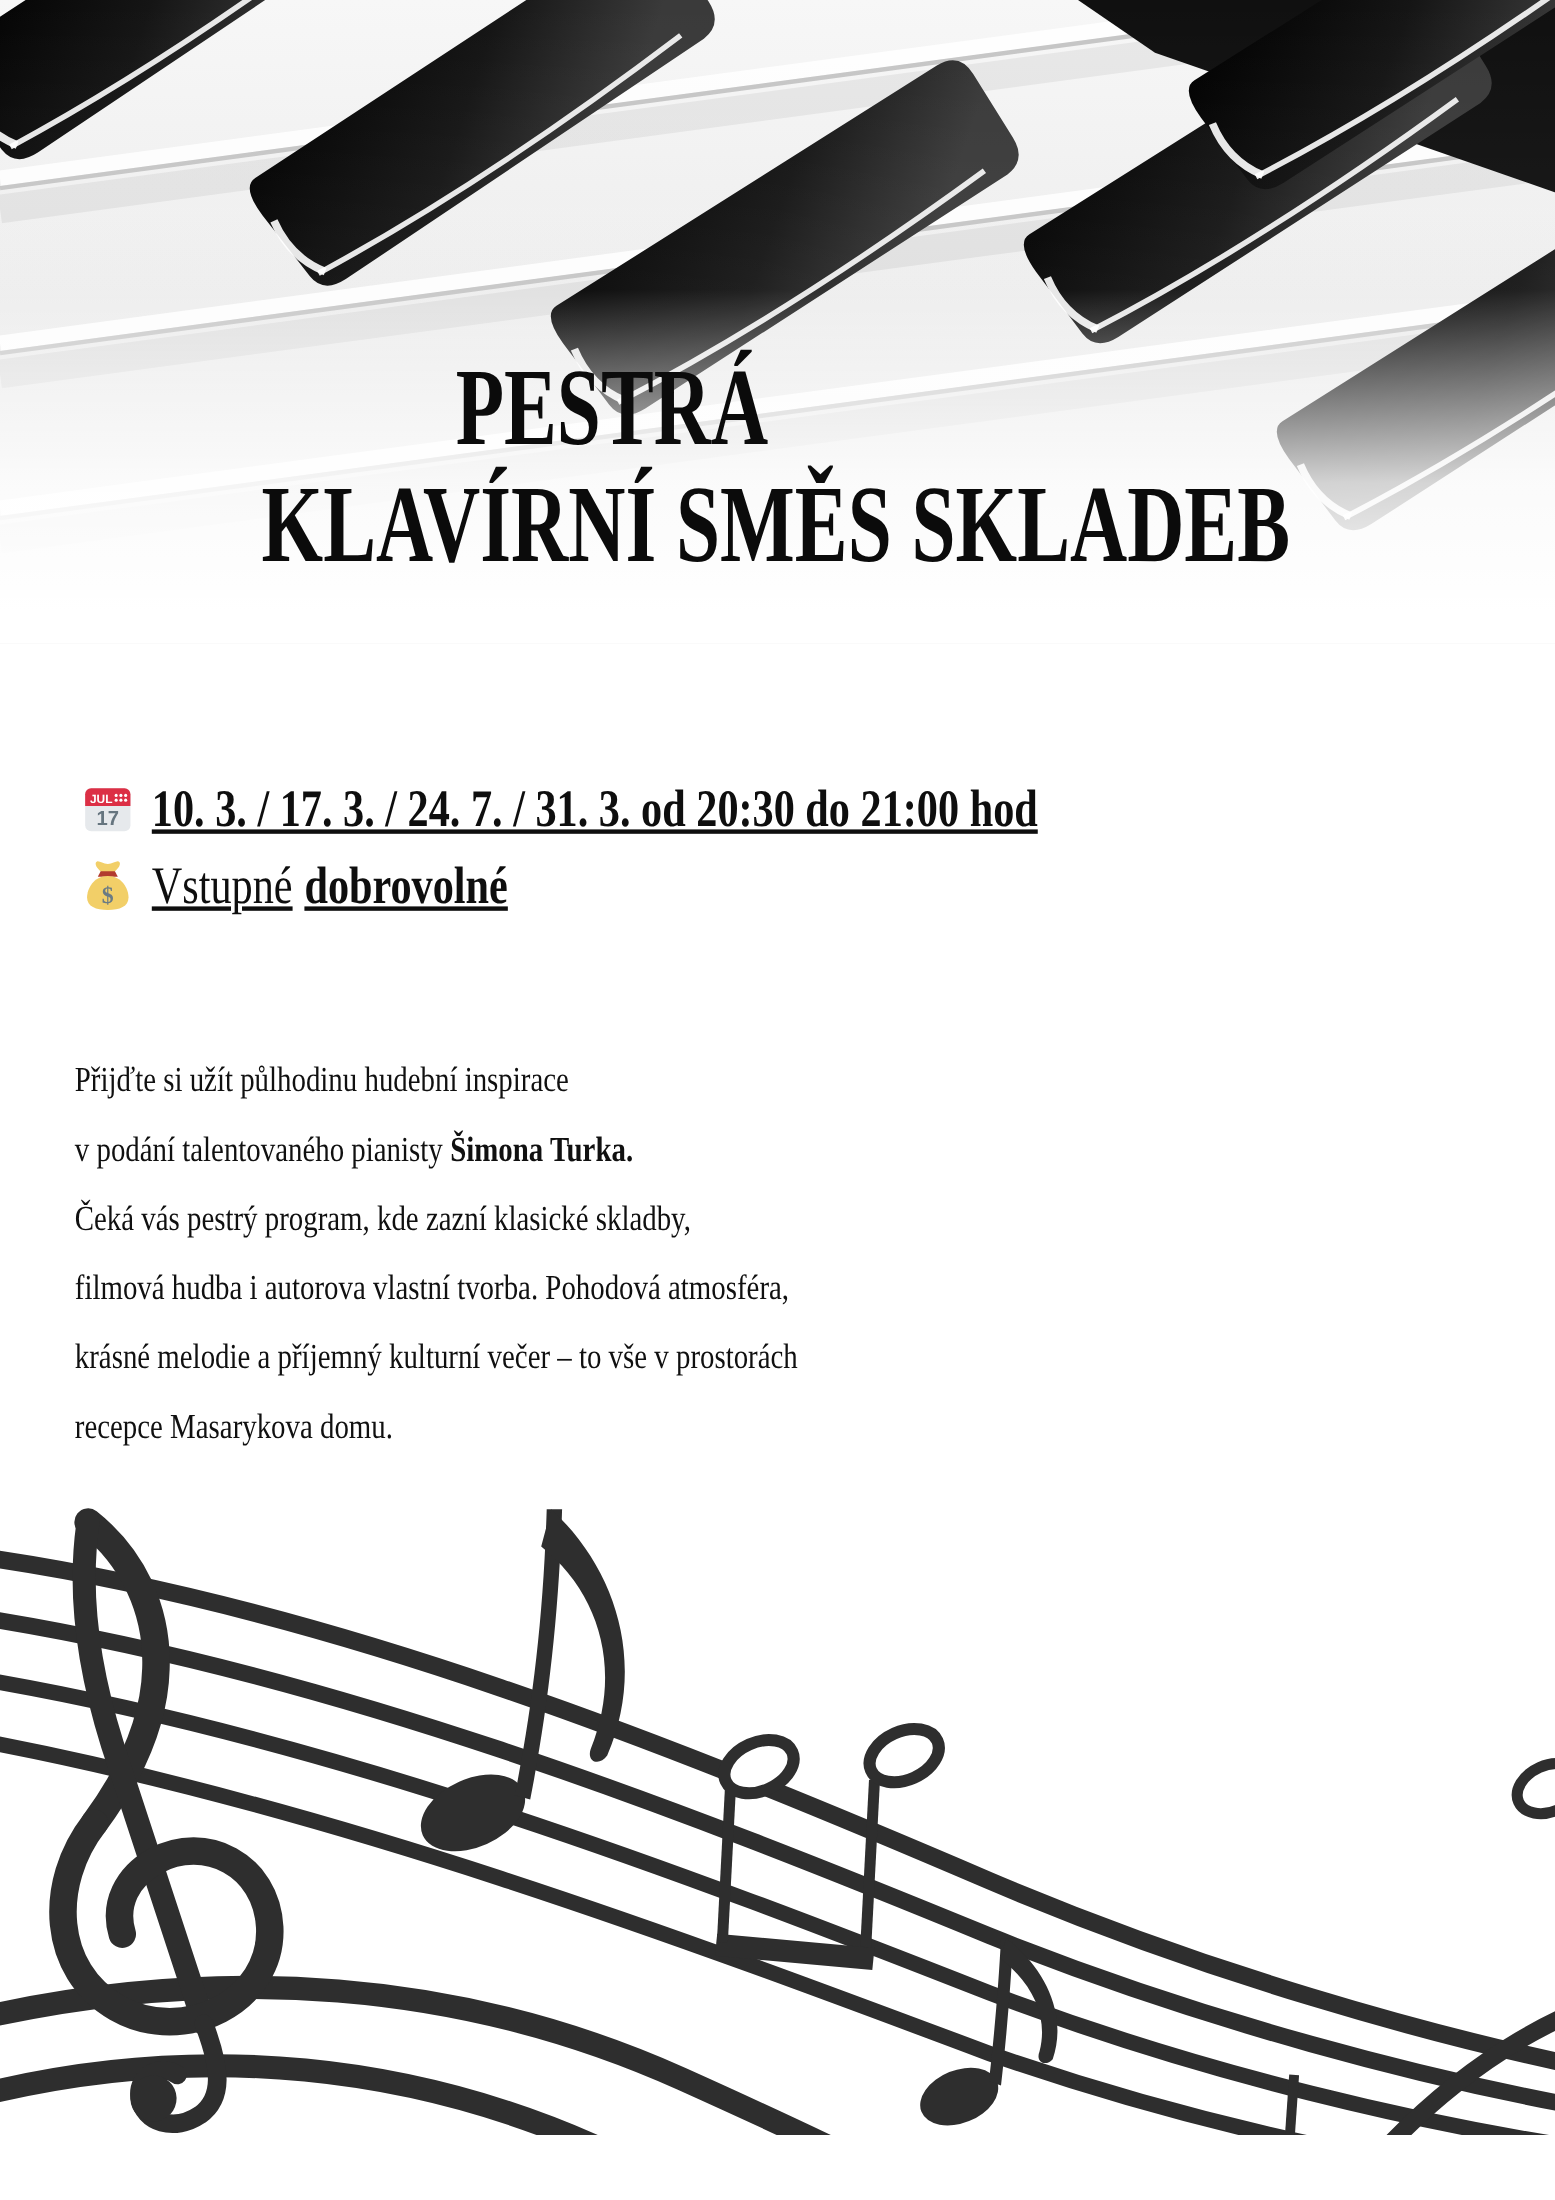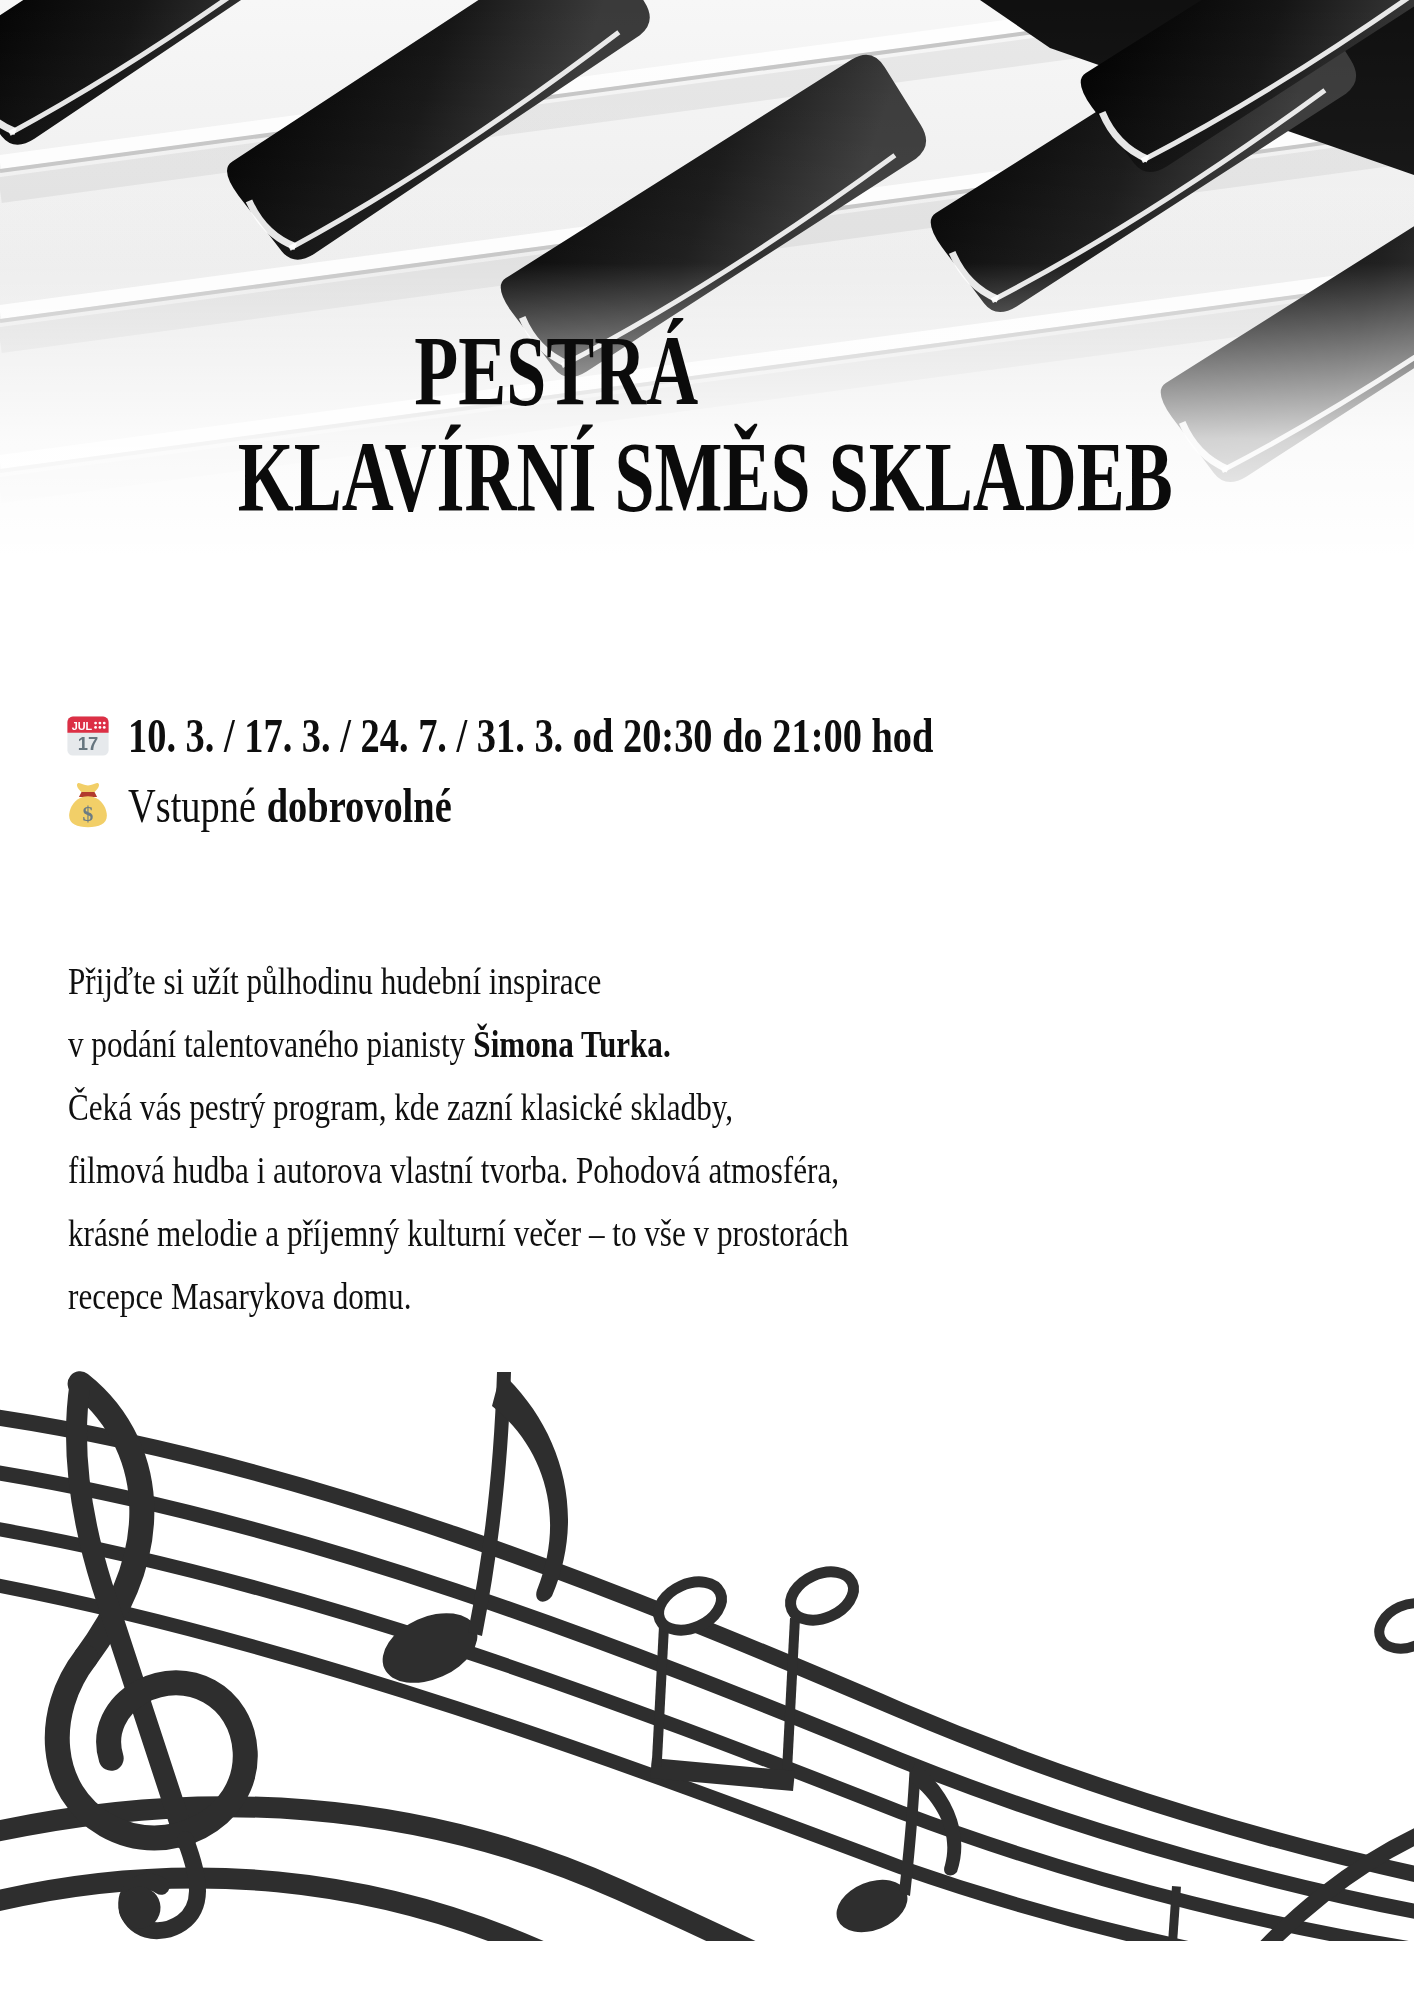--- a/index.html
+++ b/index.html
@@ -2,28 +2,28 @@
 <html><head>
 <meta charset="utf-8">
 <style>
   html,body{margin:0;padding:0;background:#ffffff;}
   .poster{position:relative;width:1414px;height:1941px;background:#ffffff;overflow:hidden;
           font-family:"Liberation Serif","DejaVu Serif",serif;color:#0e0e0e;}
   .photo{position:absolute;top:0;left:0;width:1414px;height:585px;}
   .title{position:absolute;top:318px;left:56px;width:1000px;text-align:center;
          font-weight:700;font-size:100px;line-height:106px;color:#0b0b0b;}
   .title-line{display:inline-block;transform:scaleX(0.72);transform-origin:50% 50%;white-space:nowrap;}
-  .details{position:absolute;top:700px;left:62px;}
+  .details{position:absolute;top:700px;left:72px;text-decoration:underline;}
   .drow{display:flex;align-items:center;height:70px;}
   .drow .icn{width:52px;height:52px;flex:0 0 52px;margin-right:14px;}
   .dtext{display:inline-block;transform:scaleX(0.8);transform-origin:left center;
          white-space:nowrap;font-size:48px;}
   .dtext.bold{font-weight:700;}
   .dtext .b{font-weight:700;margin-left:0.28em;}
-  .desc{position:absolute;top:950px;left:68px;font-size:38px;line-height:63px;color:#101010;}
+  .desc{position:absolute;top:950px;left:68px;font-size:32px;line-height:63px;color:#101010;}
   .pline{transform:scaleX(0.82);transform-origin:left top;white-space:nowrap;}
   .pline .b{font-weight:700;margin-left:0.26em;}
   .artwork{position:absolute;top:1330px;left:0;width:1414px;height:670px;}
 </style>
 </head>
 <body>
 
 <div class="poster">
 
   <div class="photo">

